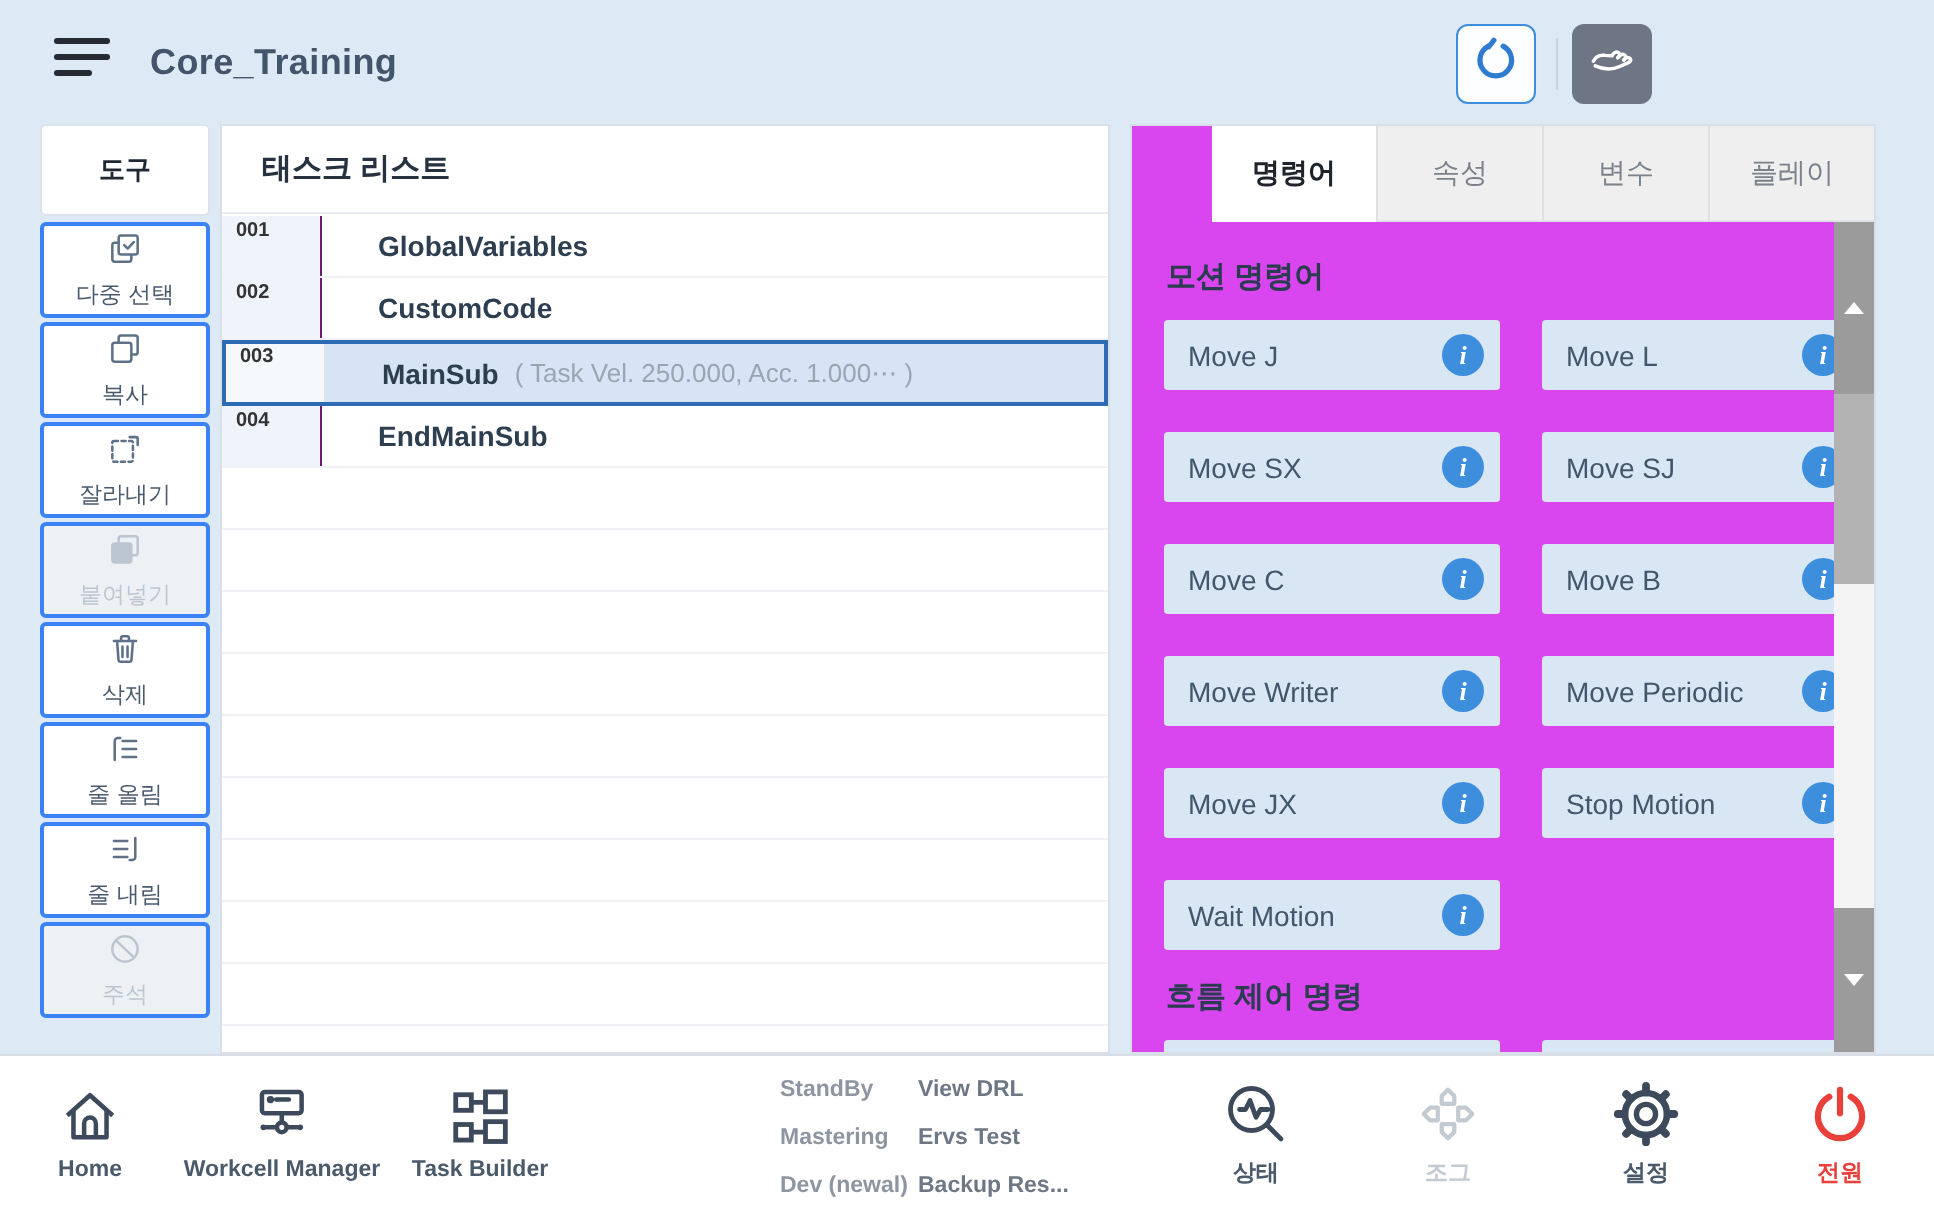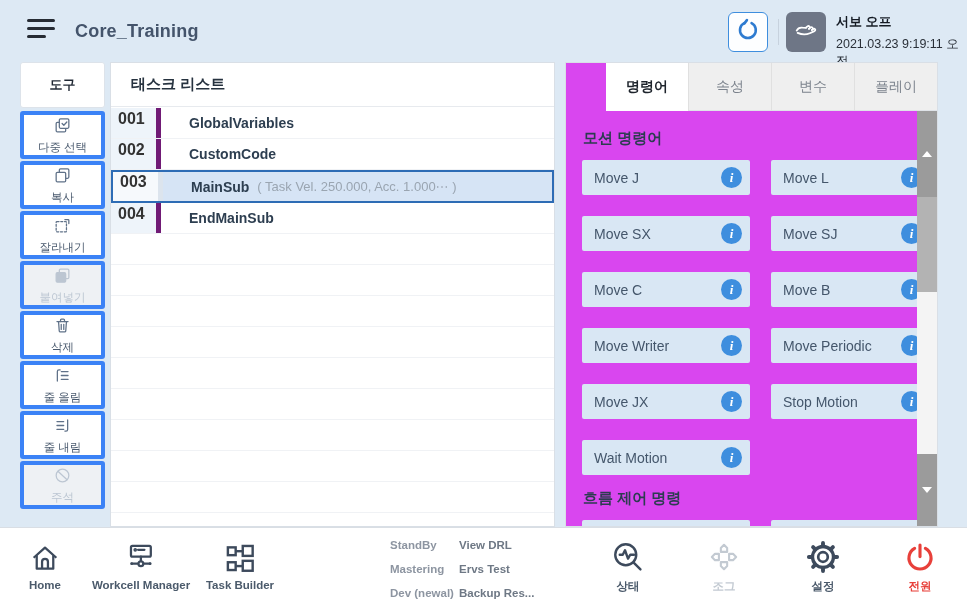--- a/index.html
+++ b/index.html
@@ -21,37 +21,37 @@
   .hand-btn { position:absolute; left:786px; top:12px; width:40px; height:40px; background:#6e7686;
               border-radius:6px; display:flex; align-items:center; justify-content:center; }
   .h-status { position:absolute; left:836px; top:13px; }
   .h-status .servo { font-size:13px; font-weight:bold; color:#141a23; }
   .h-status .time { font-size:12.5px; color:#2a3038; margin-top:5px; }
 
   
   .sidebar { position:absolute; left:20px; top:62px; width:85px; bottom:78px; overflow:hidden; }
   .side-head { height:46px; background:#fff; border:1px solid #dde3ea; border-radius:3px; margin-bottom:3px;
                display:flex; align-items:center; justify-content:center; font-size:13px; font-weight:bold; color:#1f2733; }
-  .tool { height:48px; background:#fff; border:4px solid #3b82f6; border-radius:3px; margin-bottom:2px;
+  .tool { height:48px; background:#fff; border:2px solid #3b82f6; border-radius:3px; margin-bottom:2px;
           display:flex; flex-direction:column; align-items:center; justify-content:center; gap:1px;
           color:#5f7188; cursor:pointer; }
   .tool svg { width:19px; height:19px; }
   .tool .tlabel { font-size:11.5px; color:#4a5a6e; }
   .tool.disabled { background:#eef1f4; color:#bcc6d2; cursor:default; }
   .tool.disabled .tlabel { color:#bcc6d2; }
 
   
   .task-panel { position:absolute; left:110px; top:62px; width:445px; bottom:78px; background:#fff;
                 border:1px solid #d9dfe6; overflow:hidden; }
   .task-head { height:44px; border-bottom:1px solid #e7eaee; display:flex; align-items:center;
                padding-left:20px; font-size:15px; font-weight:bold; color:#26323f; }
   .rows { position:absolute; left:0; right:0; top:45px; bottom:0; overflow:hidden; }
   .trow { height:31px; display:flex; border-bottom:1px solid #f0f2f5; background:#fff; cursor:pointer; }
-  .trow .num { width:50px; flex:0 0 50px; background:#eef4fa; border-right:5px solid #701a75;
-               font-size:16px; font-weight:bold; color:#333; padding:2px 0 0 7px; }
+  .trow .num { width:50px; flex:0 0 50px; background:#eef4fa; border-right:1px solid #701a75;
+               font-size:10px; font-weight:bold; color:#333; padding:2px 0 0 7px; }
   .trow .name { display:flex; align-items:center; padding-left:28px; font-size:14px; font-weight:bold; color:#2d3e50; }
   .trow .detail { font-size:13px; font-weight:normal; color:#9aa5b1; margin-left:8px; white-space:nowrap; }
   .trow.selected { height:33px; border:2px solid #2d6cb5; background:#d6e4f5; }
   .trow.selected .num { background:#f6f9fc; border-right-color:#dce4ed; padding-top:1px; }
   .trow.empty { cursor:default; }
 
   
   .cmd-panel { position:absolute; left:565px; top:62px; width:373px; bottom:78px; background:#d946ef;
                border:1px solid #d9dfe6; overflow:hidden;padding-left:40px; }
   .tabs { display:flex; height:48px; }
@@ -117,24 +117,20 @@
     <div class="hand-btn">
       <span>
         <svg width="28" height="28" viewBox="0 0 24 24" fill="none" stroke="#fff" stroke-width="1.5" stroke-linecap="round" stroke-linejoin="round">
           <path d="M4 12.5 q1.5-3 5-2.5 l3 .2"></path>
           <path d="M12 10 q1.8-2.2 3-1 q1 1-.5 2"></path>
           <path d="M14.5 11 q1.8-2.2 3-1 q1 1-.5 2"></path>
           <path d="M17 12 q1.8-1.8 2.8-.6 q.7 1-1 1.8 l-3.5 1.6 q-5 2.2-10.5-.3"></path>
         </svg>
       </span>
     </div>
-    <div class="h-status">
-      <div class="servo">서보 오프</div>
-      <div class="time">2021.03.23 9:19:11 오전</div>
-    </div>
   </div>
 
   <div class="sidebar">
     <div class="side-head">도구</div>
     <div id="sidebar-tools">
         <div class="tool">
           <span><svg viewBox="0 0 24 24" fill="none" stroke="currentColor" stroke-width="1.6" stroke-linecap="round" stroke-linejoin="round">
               <rect x="4" y="8" width="12" height="12" rx="1.5"></rect>
               <rect x="8" y="3.5" width="12" height="12" rx="1.5" fill="#fff"></rect>
               <path d="M11.5 9.5 l2.2 2.2 L17.5 7.6"></path>

